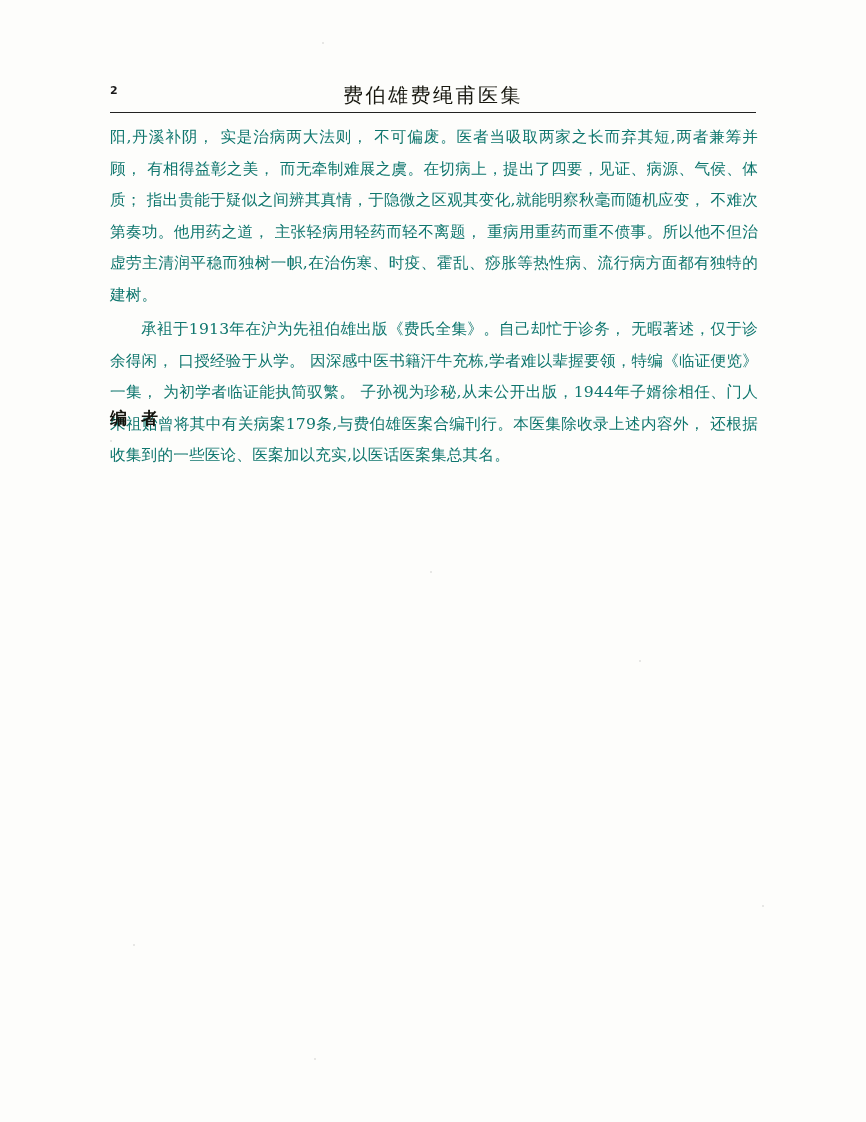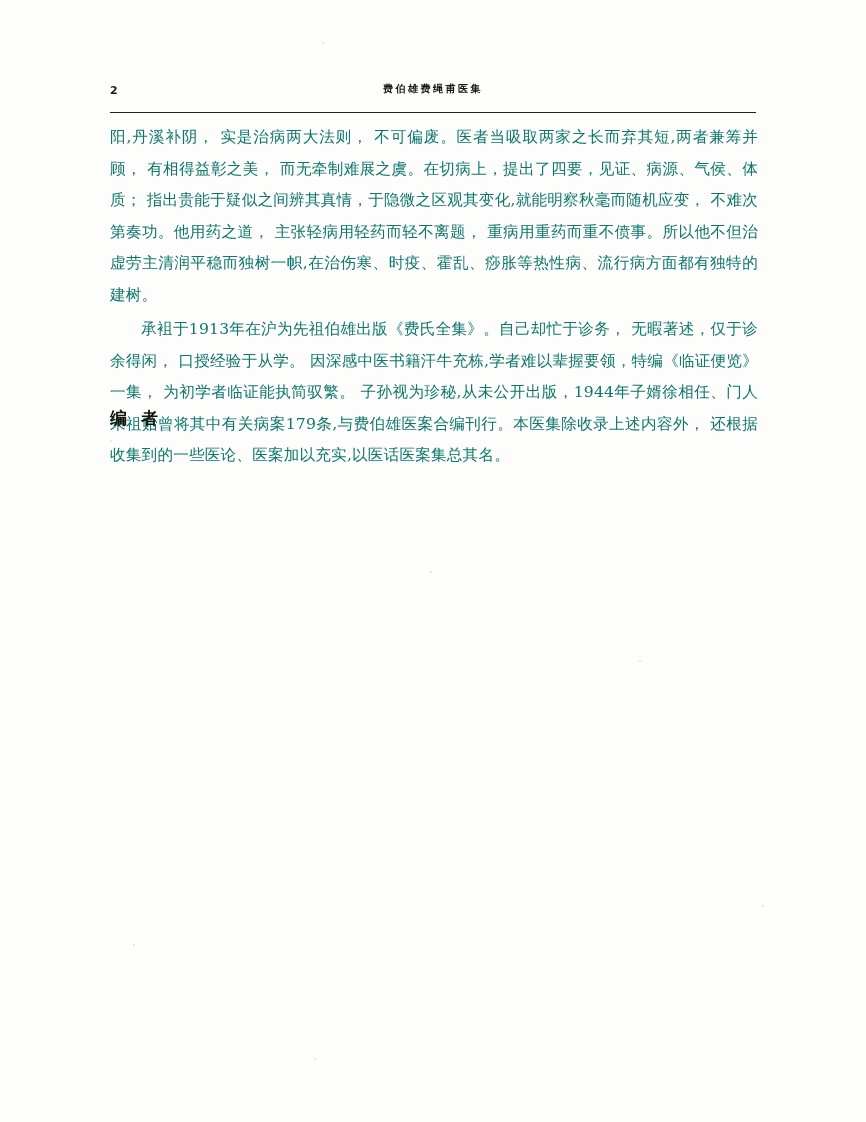--- a/index.html
+++ b/index.html
@@ -42,25 +42,25 @@
     font-weight: bold;
     color: #1a1a1a;
     letter-spacing: 0;
   }
   .running-title {
     position: absolute;
     left: 0;
     top: 0;
     width: 646px;
     text-align: center;
-    font-size: 10px;
+    font-size: 20px;
     color: #17170f;
     letter-spacing: 2.5px;
     font-family: "DejaVu Serif", serif;
-    font-weight: 700;
+    font-weight: 400;
   }
   .rule {
     position: absolute;
     left: 110px;
     top: 112px;
     width: 646px;
     height: 1px;
     background: #222;
   }
 

